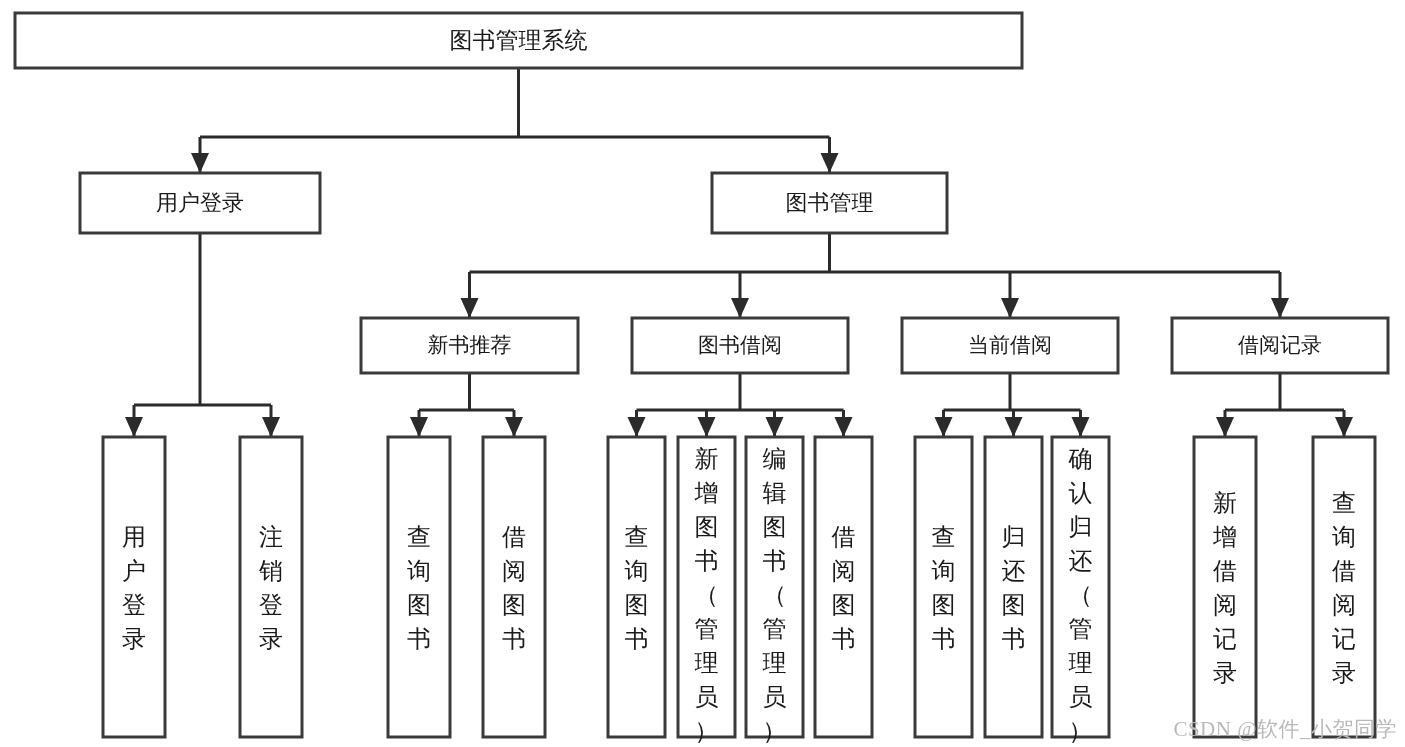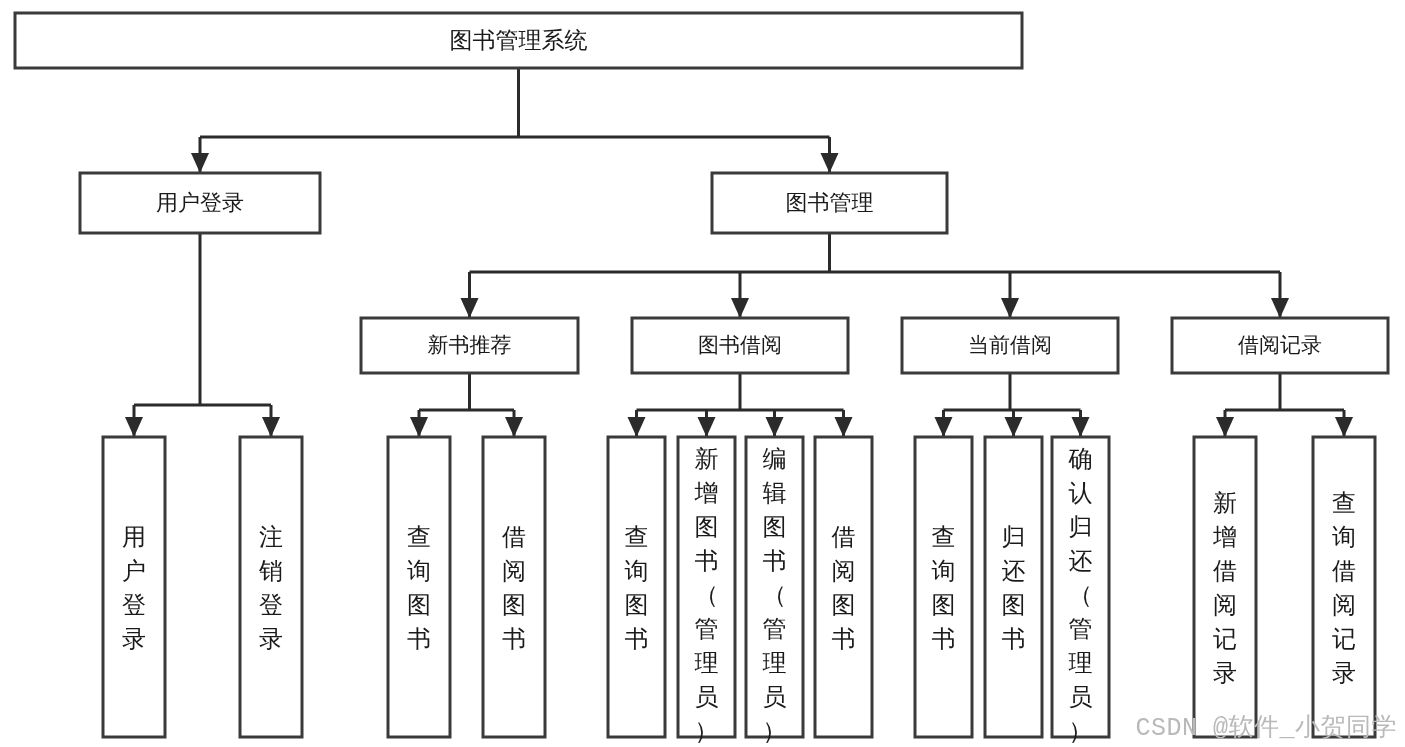--- a/index.html
+++ b/index.html
@@ -29,22 +29,22 @@
     font-family:"Liberation Sans","DejaVu Sans",sans-serif;
     fill:#1a1a1a;
     font-size:24px;
     text-anchor:middle;
   }
 
   .watermark{
     position:absolute;
     right:8px;
     bottom:4px;
-    font-family:Liberation Mono, monospace;
-    font-size:25px;
+    font-family:Liberation Serif, serif;
+    font-size:21px;
     color:#b9b9b9;
     white-space:nowrap;
     letter-spacing:0.5px;
     user-select:none;
   }
 </style>
 </head>
 <body>
 
 <div id="stage">

